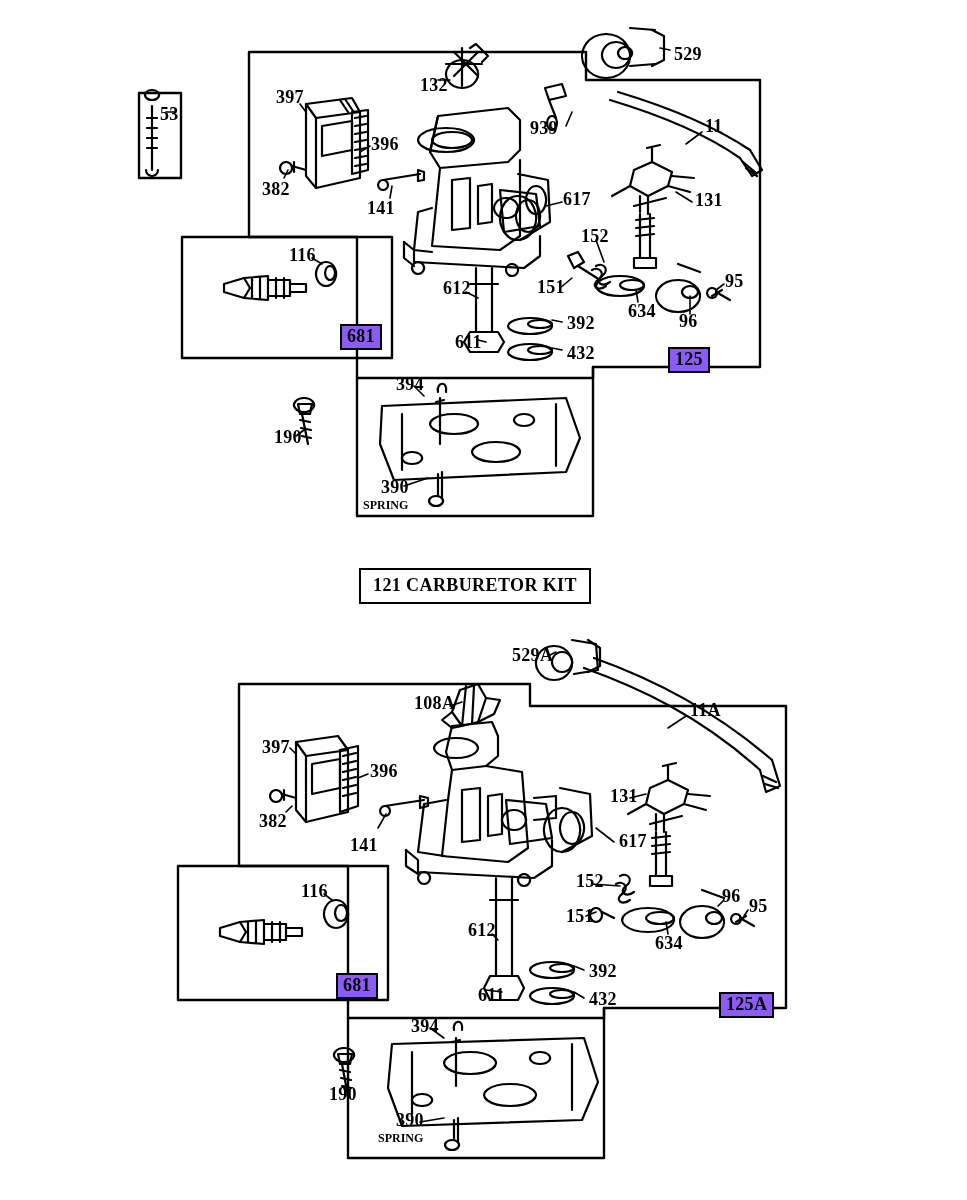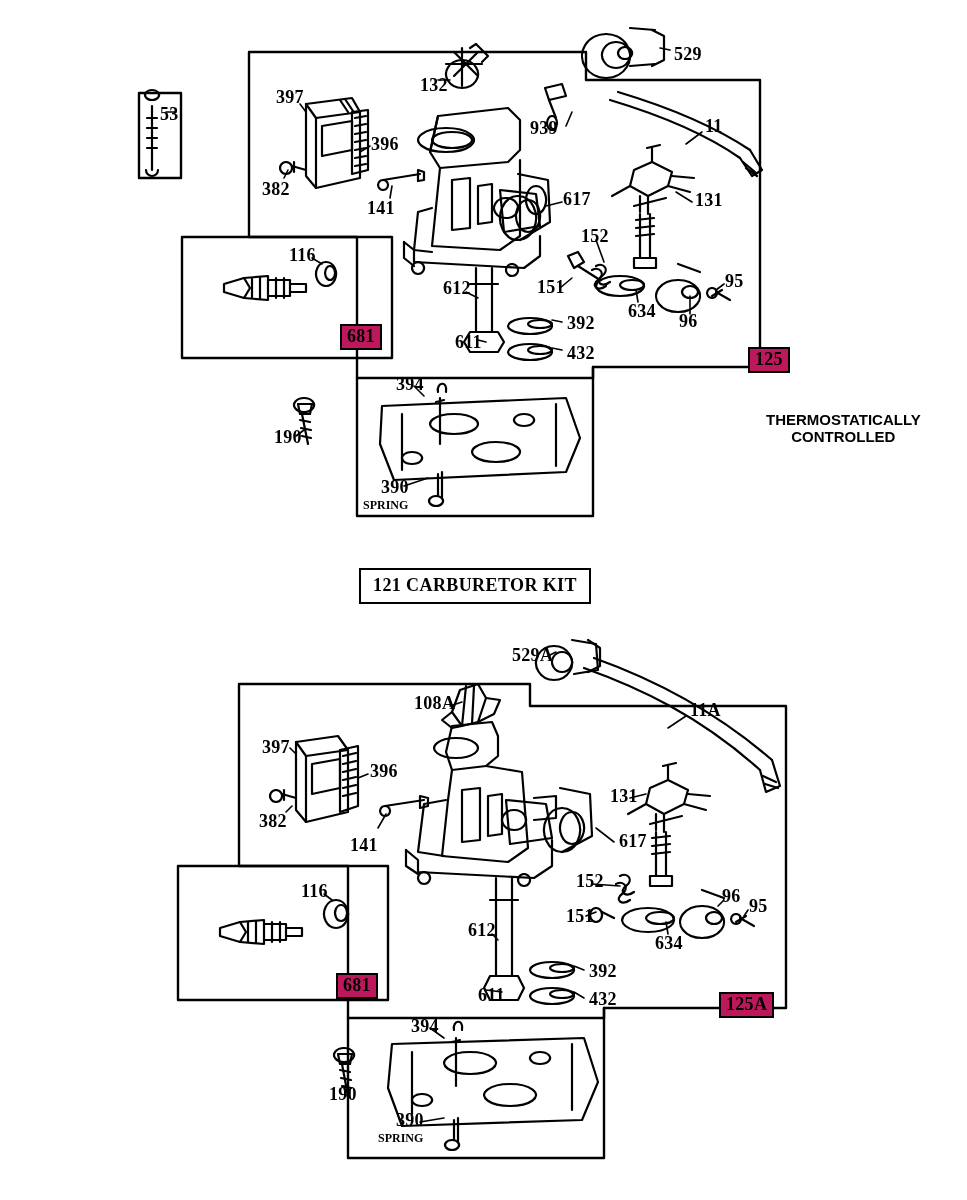--- a/index.html
+++ b/index.html
@@ -32,21 +32,21 @@
     font-weight: bold;
     font-size: 18px;
     letter-spacing: 0.3px;
     color: #000;
     white-space: nowrap;
     line-height: 1.05;
   }
   .boxed {
     border: 2px solid #000;
     padding: 1px 5px 2px 5px;
-    background: #be185d;
+    background: #8b5cf6;
     text-align: right;
   }
   .kit-label {
     position: absolute;
     border: 2px solid #000;
     background: #fff;
     font-family: "Liberation Sans", sans-serif;
     font-weight: bold;
     font-size: 18px;
     letter-spacing: 0.4px;
@@ -391,30 +391,26 @@
   <div class="callout" style="left:289px; top:246px;">116</div>
   <div class="callout" style="left:537px; top:278px;">151</div>
   <div class="callout" style="left:628px; top:302px;">634</div>
   <div class="callout" style="left:725px; top:272px;">95</div>
   <div class="callout" style="left:679px; top:312px;">96</div>
   <div class="callout" style="left:443px; top:279px;">612</div>
   <div class="callout" style="left:567px; top:314px;">392</div>
   <div class="callout" style="left:455px; top:333px;">611</div>
   <div class="callout" style="left:567px; top:344px;">432</div>
   <div class="callout boxed" style="left:340px; top:324px;">681</div>
-  <div class="callout boxed" style="left:748px; top:347px;">125</div>
+  <div class="callout boxed" style="left:668px; top:347px;">125</div>
   <div class="callout" style="left:396px; top:375px;">394</div>
   <div class="callout" style="left:274px; top:428px;">190</div>
   <div class="callout" style="left:381px; top:478px;">390</div>
   <div class="spring-word" style="left:363px; top:498px;">SPRING</div>
 
-  <div class="note" style="left:766px; top:411px;">
-    <div>THERMOSTATICALLY</div>
-    <div>CONTROLLED</div>
-  </div>
 
   <div class="kit-label" style="left:359px; top:568px;font-family:Liberation Serif, serif;">121 CARBURETOR KIT</div>
 
   <div class="callout" style="left:512px; top:646px;text-align:center;">529A</div>
   <div class="callout" style="left:414px; top:694px;">108A</div>
   <div class="callout" style="left:690px; top:701px;">11A</div>
   <div class="callout" style="left:262px; top:738px;">397</div>
   <div class="callout" style="left:370px; top:762px;">396</div>
   <div class="callout" style="left:259px; top:812px;">382</div>
   <div class="callout" style="left:350px; top:836px;">141</div>

